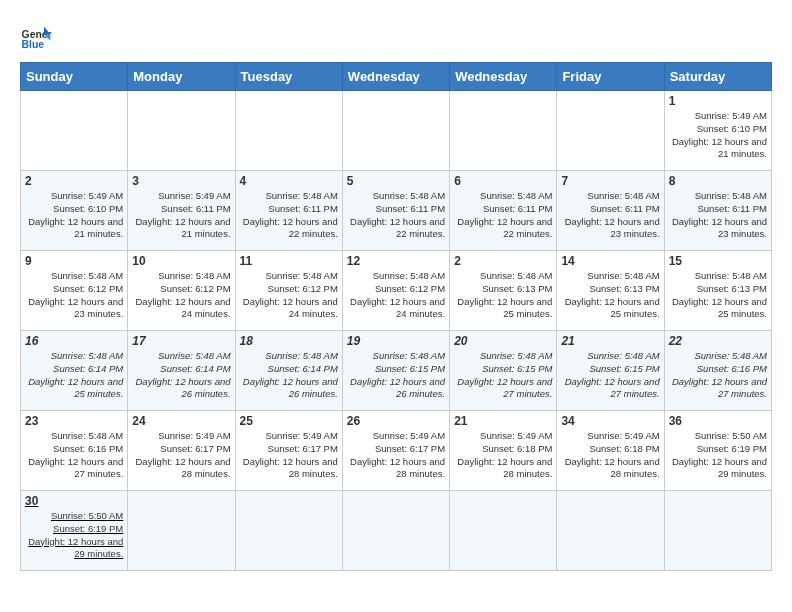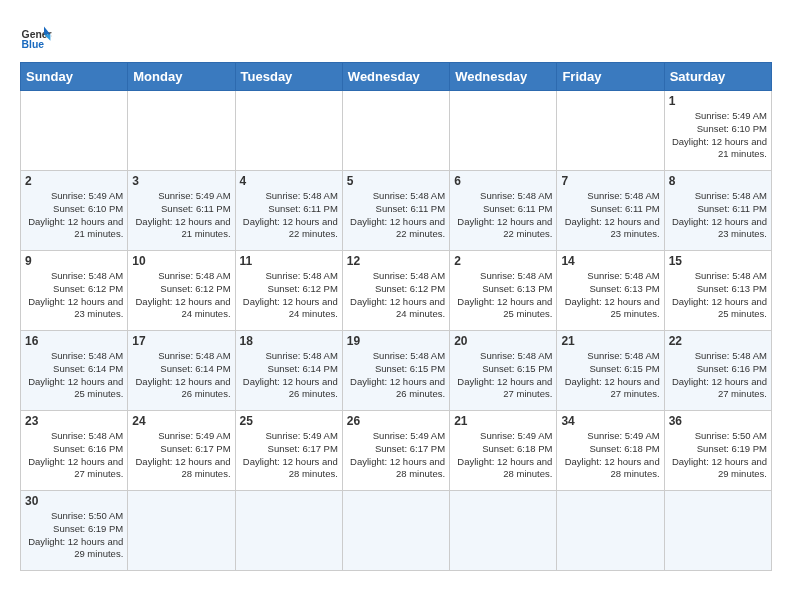--- a/index.html
+++ b/index.html
@@ -197,21 +197,21 @@
 Sunset: 6:13 PM
 Daylight: 12 hours and 25 minutes.</div>
         </td>
         <td style="background: rgb(255, 255, 255);">
           <span class="day-number">15</span>
           <div class="day-info" style="white-space: pre-line;">Sunrise: 5:48 AM
 Sunset: 6:13 PM
 Daylight: 12 hours and 25 minutes.</div>
         </td>
       </tr>
-      <tr style="background: #701a75;">
+      <tr style="background: #701a75; font-style: italic;">
         <td style="background: rgb(242, 247, 252);">
           <span class="day-number">16</span>
           <div class="day-info" style="white-space: pre-line;">Sunrise: 5:48 AM
 Sunset: 6:14 PM
 Daylight: 12 hours and 25 minutes.</div>
         </td>
         <td style="background: rgb(242, 247, 252);">
           <span class="day-number">17</span>
           <div class="day-info" style="white-space: pre-line;">Sunrise: 5:48 AM
 Sunset: 6:14 PM
@@ -285,21 +285,21 @@
 Sunset: 6:18 PM
 Daylight: 12 hours and 28 minutes.</div>
         </td>
         <td style="background: rgb(255, 255, 255);">
           <span class="day-number">36</span>
           <div class="day-info" style="white-space: pre-line;">Sunrise: 5:50 AM
 Sunset: 6:19 PM
 Daylight: 12 hours and 29 minutes.</div>
         </td>
       </tr>
-      <tr style="background: rgb(242, 247, 252);">
+      <tr style="background: rgb(242, 247, 252); text-decoration: underline;">
         <td style="background: rgb(242, 247, 252);">
           <span class="day-number">30</span>
           <div class="day-info" style="white-space: pre-line;">Sunrise: 5:50 AM
 Sunset: 6:19 PM
 Daylight: 12 hours and 29 minutes.</div>
         </td>
         <td style="background: rgb(242, 247, 252);"></td>
         <td style="background: rgb(242, 247, 252);"></td>
         <td style="background: rgb(242, 247, 252);"></td>
         <td style="background: rgb(242, 247, 252);"></td>

